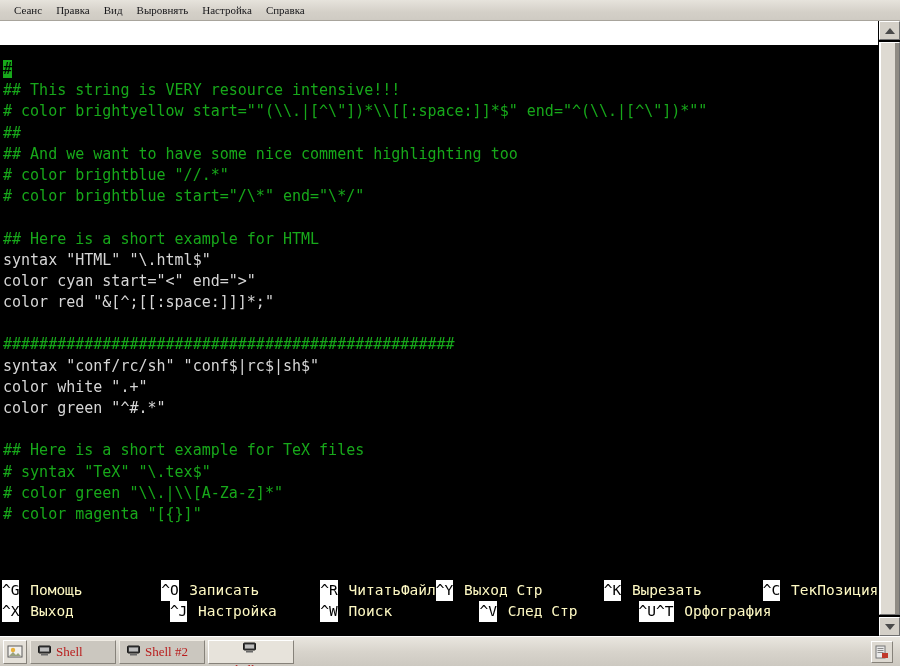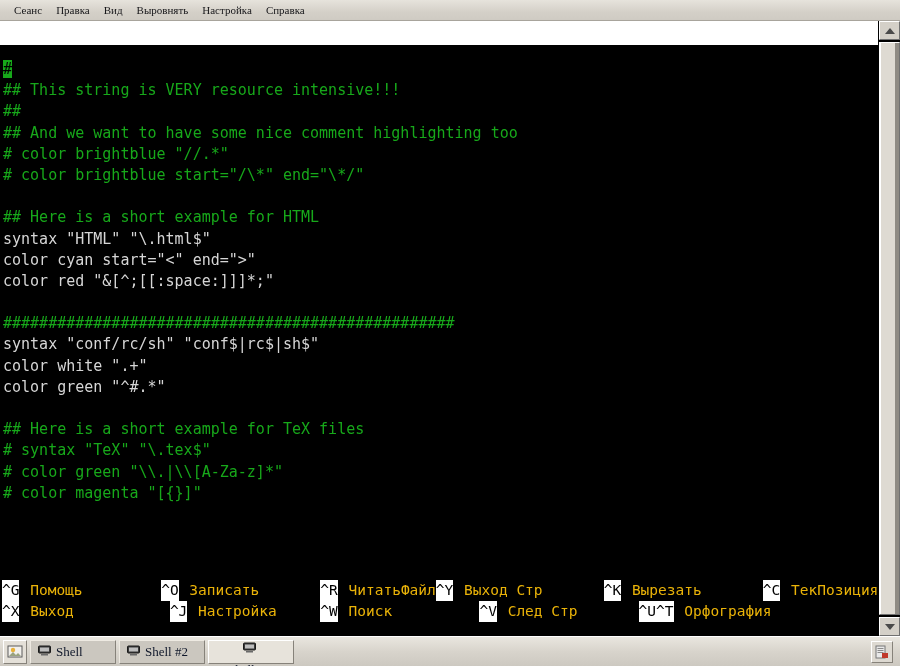--- a/index.html
+++ b/index.html
@@ -128,21 +128,21 @@
     white-space: pre;
     flex: 0 0 auto;
   }
   .help-key {
     background: #ffffff;
     color: #000000;
     padding: 0;
     white-space: pre;
   }
   .help-label {
-    color: #eab308;
+    color: #fef9c3;
     white-space: pre;
     padding-left: 2px;
   }
 
   
   .scrollbar {
     width: 22px;
     flex: 0 0 22px;
     background: #d4d0c8;
     display: flex;
@@ -232,21 +232,21 @@
     gap: 5px;
     padding: 0 10px 0 7px;
     background: #cbc7bf;
     border-top: 1px solid #eeeae2;
     border-left: 1px solid #eeeae2;
     border-right: 1px solid #86827a;
     border-bottom: 1px solid #86827a;
     box-sizing: border-box;
     font-family: "Liberation Serif","DejaVu Serif",serif;
     font-size: 13px;
-    color: #0f172a;
+    color: #b91c1c;
     cursor: default;
     white-space: nowrap;
   }
   .tb-tab.active {
     background: #e7e3db;
     border-top: 1px solid #ffffff;
     border-left: 1px solid #ffffff;
     flex-direction: column;
   }
   .tb-spacer { flex: 1 1 auto; }
@@ -280,20 +280,21 @@
 
     <div class="term">
 
       <div class="nano-title">
         <span style="display:inline-block;width:205px"></span><span style="display:inline-block;width:258px"></span>
       </div>
 
       <div class="nano-body" id="nano-body">
           <div class="code-line comment"><span class="cursor-cell">#</span><span></span></div>
           <div class="code-line comment">## This string is VERY resource intensive!!!</div>
+          <div class="code-line comment"># color brightyellow start=""(\\.|[^\"])*\\[[:space:]]*$" end="^(\\.|[^\"])*""</div>
           <div class="code-line comment">##</div>
           <div class="code-line comment">## And we want to have some nice comment highlighting too</div>
           <div class="code-line comment"># color brightblue "//.*"</div>
           <div class="code-line comment"># color brightblue start="/\*" end="\*/"</div>
           <div class="code-line">&nbsp;</div>
           <div class="code-line comment">## Here is a short example for HTML</div>
           <div class="code-line">syntax "HTML" "\.html$"</div>
           <div class="code-line">color cyan start="&lt;" end="&gt;"</div>
           <div class="code-line">color red "&amp;[^;[[:space:]]]*;"</div>
           <div class="code-line">&nbsp;</div>

